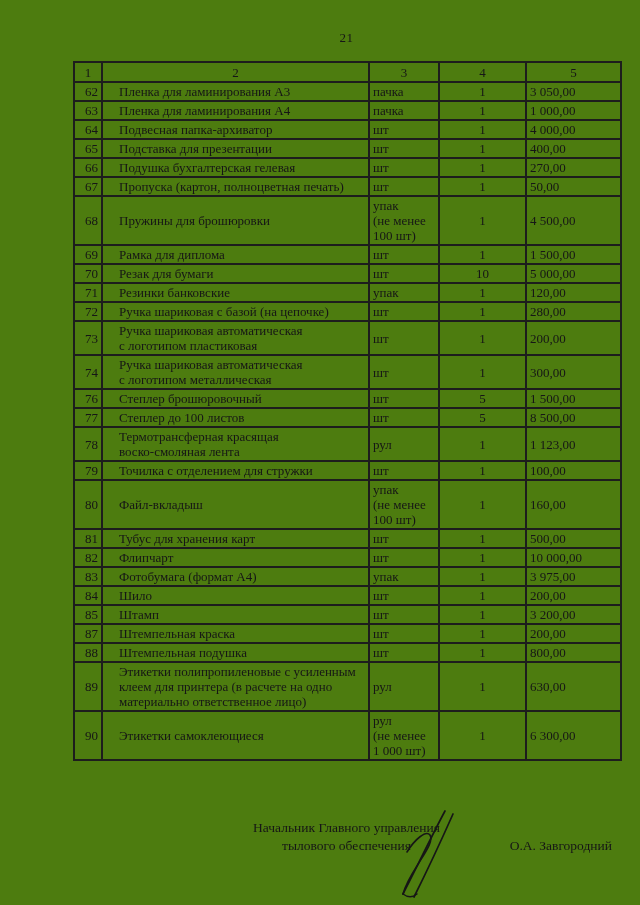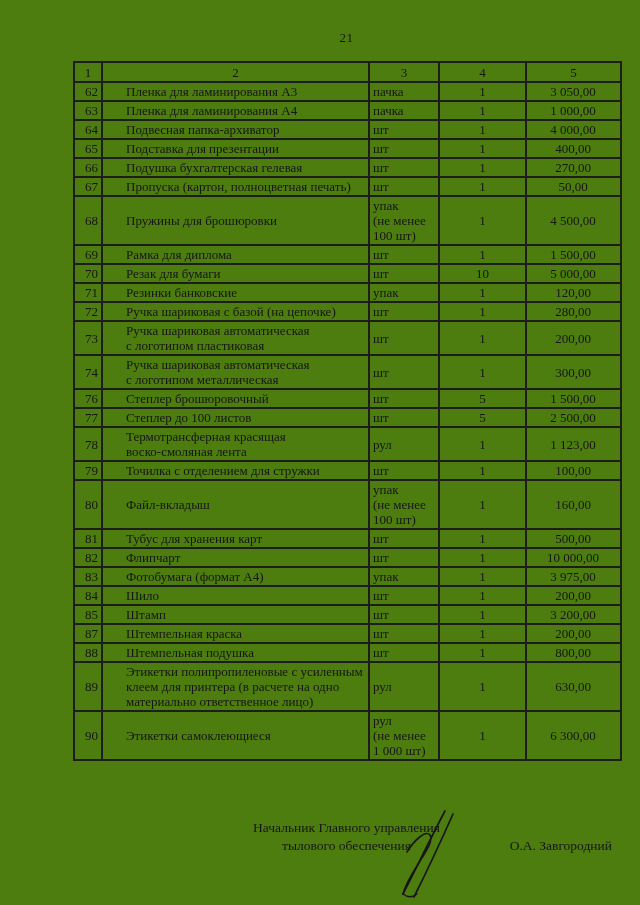--- a/index.html
+++ b/index.html
@@ -22,24 +22,24 @@
   }
   .doc-table th, .doc-table td {
     border:2px solid #1d1d1d;
     font-size:13px; line-height:15px;
     padding:1px 3px;
     vertical-align:middle;
     overflow:hidden;
   }
   .doc-table th { font-weight:normal; text-align:center; height:16px; }
   td.c-num   { text-align:right; }
-  td.c-name  { text-align:left; padding-left:23px; white-space:pre-line; }
+  td.c-name  { text-align:left; padding-left:16px; white-space:pre-line; }
   td.c-unit  { white-space:pre-line; }
   td.c-qty   { text-align:center; }
-  td.c-price { text-align:center; padding-right:4px; }
+  td.c-price { text-align:left; padding-right:4px; }
 
   .sig-block { position:absolute; left:73px; top:819px; width:547px; height:86px; }
   .sig-title { font-size:13.5px; line-height:17.5px; white-space:pre-line;text-align:center; }
   .sig-name  { position:absolute; top:19px; right:8px; font-size:13.5px; }
   .sig-mark  { position:absolute; left:320px; top:-14px; width:76px; height:94px; }
 </style>
 </head>
 <body>
 
 <div class="page">
@@ -164,21 +164,21 @@
           <td class="c-name">Степлер брошюровочный</td>
           <td class="c-unit">шт</td>
           <td class="c-qty">5</td>
           <td class="c-price">1 500,00</td>
         </tr>
         <tr>
           <td class="c-num">77</td>
           <td class="c-name">Степлер до 100 листов</td>
           <td class="c-unit">шт</td>
           <td class="c-qty">5</td>
-          <td class="c-price">2 500,00</td>
+          <td class="c-price">8 500,00</td>
         </tr>
         <tr>
           <td class="c-num">78</td>
           <td class="c-name">Термотрансферная красящая
 воско-смоляная лента</td>
           <td class="c-unit">рул</td>
           <td class="c-qty">1</td>
           <td class="c-price">1 123,00</td>
         </tr>
         <tr>

